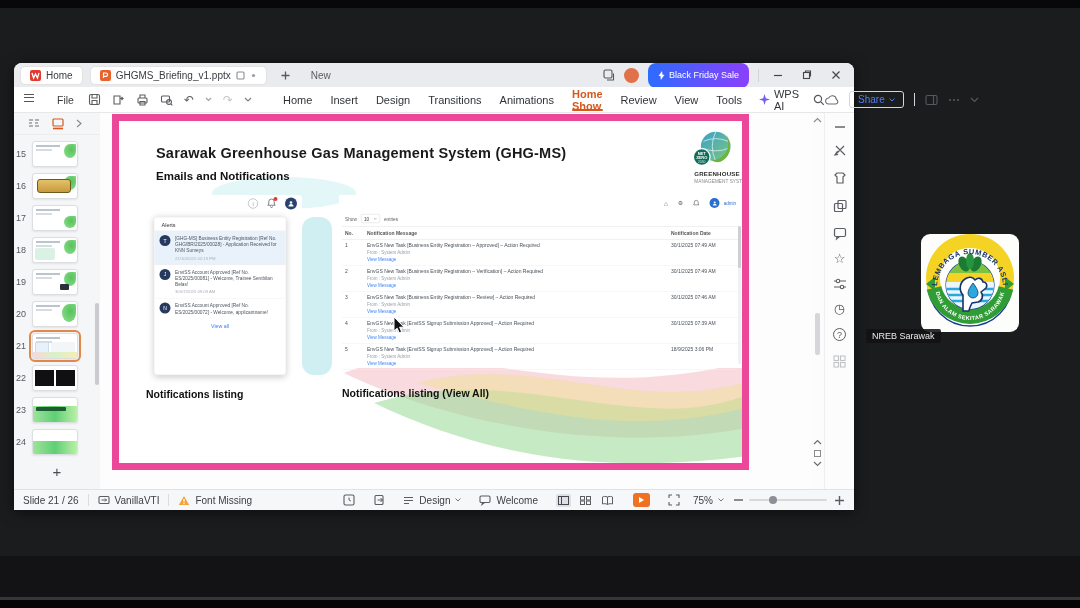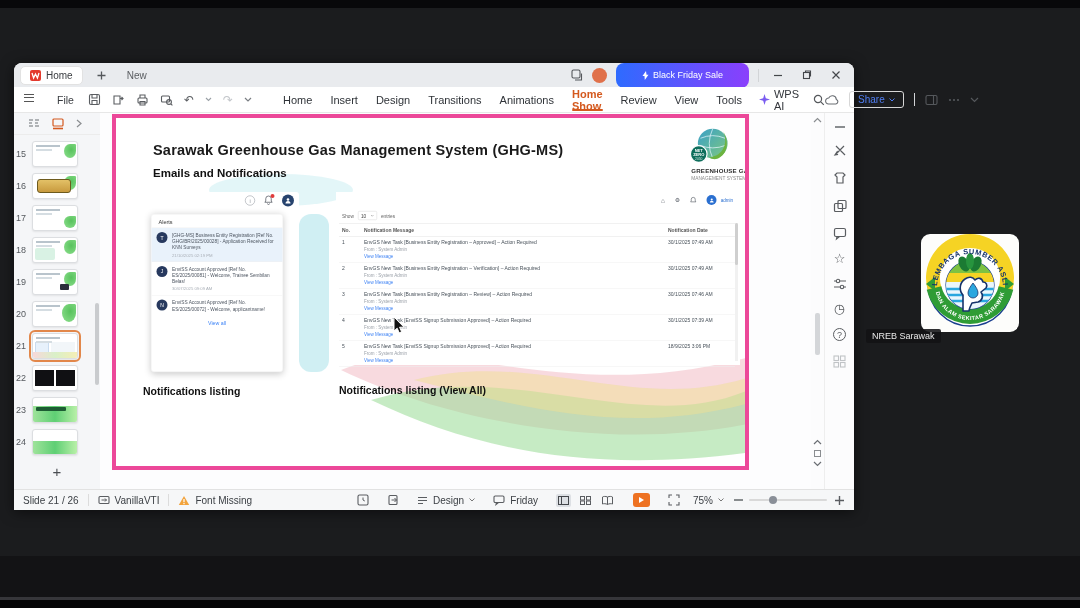--- a/index.html
+++ b/index.html
@@ -15,21 +15,21 @@
   
   .win{left:14px;top:63px;width:840px;height:447px;background:#fff;border-radius:8px 8px 0 0;box-shadow:0 2px 14px rgba(0,0,0,.55);font-size:10px;color:#333}
   .tabbar{position:absolute;left:0;top:0;width:100%;height:24px;background:#e9ebee;border-radius:8px 8px 0 0;display:flex;align-items:center}
   .tab{height:19px;background:#fff;border-radius:5px;display:flex;align-items:center;gap:5px;padding:0 9px;border:1px solid #e2e2e2}
   .tab-home{margin-left:6px}
   .tab-doc{margin-left:7px}
   .tab-label{font-size:10px;color:#3a3d41;white-space:nowrap}
   .newtab{display:flex;align-items:center;gap:21px;margin-left:14px;color:#5a5d61}
   .tabbar-right{margin-left:auto;display:flex;align-items:center;gap:9px;margin-right:8px}
   .avatar-user{width:15px;height:15px;border-radius:50%;background:#e0714b}
-  .sale-pill{height:25px;border-radius:8px;background:linear-gradient(90deg,#2e6bff,#8a3ffc);color:#fff;display:flex;align-items:center;gap:4px;padding:0 26px;font-size:9px;white-space:nowrap}
+  .sale-pill{height:25px;border-radius:8px;background:linear-gradient(90deg,#2e6bff,#8a3ffc);color:#fff;display:flex;align-items:center;gap:4px;padding:0 10px;font-size:9px;white-space:nowrap}
   .winbtn{width:20px;height:16px;display:flex;align-items:center;justify-content:center}
   .vdiv{width:1px;height:13px;background:#d2d4d7}
 
   .toolbar{position:absolute;left:0;top:24px;width:100%;height:26px;background:#fff;border-bottom:1px solid #e7e7e7;display:flex;align-items:center}
   .file-btn{display:flex;align-items:flex-start;gap:23px;margin-left:10px;font-size:10.5px;color:#3a3d41}
   .ham{width:10px;height:8px;border-top:1.4px solid #555;border-bottom:1.4px solid #555;position:relative}
   .ham::after{content:"";position:absolute;left:0;top:2.6px;width:100%;height:1.4px;background:#555}
   .qicons{display:flex;align-items:center;gap:11px;margin-left:14px}
   .menus{display:flex;align-items:center;margin-left:22px}
   .menu-item{padding:0 9px;font-size:11px;color:#2f3338;position:relative;height:25px;display:flex;align-items:center}
@@ -59,21 +59,21 @@
 
   .maincol{flex:1;display:flex;flex-direction:column;min-width:0}
   .slidearea{flex:1;position:relative;background:#fdfdfe}
   .notesarea{height:22px;border-top:1px solid #e4e4e4;display:flex;align-items:center;padding-left:16px;color:#9aa0a6;font-size:10px}
   .scrollcol{width:13px;position:relative;background:#fcfcfd}
   .iconcol{width:30px;border-left:1px solid #eeeeee;background:#fcfcfd;display:flex;flex-direction:column;align-items:center;padding-top:12px;gap:14px}
   .iconcol svg{display:block}
   .mthumb{position:absolute;left:4px;top:200px;width:5px;height:42px;background:#d4d6d9;border-radius:2px}
 
   
-  .slide{position:absolute;left:12px;top:1px;width:637px;height:356px;background:#fff;border:4px solid #ec4899;overflow:hidden}
+  .slide{position:absolute;left:12px;top:1px;width:637px;height:356px;background:#fff;border:7px solid #ec4899;overflow:hidden}
   .s-title{position:absolute;left:37px;top:24px;font-size:14.5px;font-weight:bold;color:#1a1a1a;letter-spacing:.2px}
   .s-sub{position:absolute;left:37px;top:49px;font-size:11.5px;font-weight:bold;color:#111}
   .caption{position:absolute;font-size:10.5px;font-weight:bold;color:#111;z-index:5}
   .ghglogo{position:absolute;left:566px;top:8px;width:58px;text-align:center;z-index:4}
   .ghg-l1{font-size:9px;font-weight:bold;color:#2d2d2d;letter-spacing:.3px;transform:scale(.68);transform-origin:center top;white-space:nowrap}
   .ghg-l2{font-size:7px;color:#8a8a8a;transform:scale(.68);transform-origin:center top;white-space:nowrap;margin-top:-2px}
 
   .shot{position:absolute;transform:scale(.5);transform-origin:0 0;z-index:3}
   
   .alerts-shot{left:33px;top:74px;width:300px;height:368px}
@@ -130,20 +130,33 @@
 
 <div class="abs win">
 
   <div class="tabbar">
     <div class="tab tab-home">
       <svg width="11" height="11" viewBox="0 0 11 11">
           <rect width="11" height="11" rx="2" fill="#e33a2e"></rect>
           <polyline points="2,3 3.6,8 5.5,4 7.4,8 9,3" fill="none" stroke="#fff" stroke-width="1.3"></polyline>
         </svg>
       <span class="tab-label">Home</span>
+    </div>
+    <div class="tab tab-doc">
+      <svg width="11" height="11" viewBox="0 0 11 11">
+          <rect width="11" height="11" rx="2" fill="#e8622c"></rect>
+          <path d="M3.5 8V3h2.4a1.7 1.7 0 0 1 0 3.4H3.5" fill="none" stroke="#fff" stroke-width="1.2"></path>
+        </svg>
+      <span class="tab-label">GHGMS_Briefing_v1.pptx</span>
+      <svg width="9" height="9" viewBox="0 0 9 9">
+          <rect x="1" y="1" width="7" height="7" rx="1" fill="none" stroke="#8a8d90" stroke-width="1.1"></rect>
+        </svg>
+      <svg width="7" height="7" viewBox="0 0 7 7">
+          <circle cx="3.5" cy="3.5" r="1.6" fill="#9a9da0"></circle>
+        </svg>
     </div>
     <div class="newtab">
       <svg width="9" height="9" viewBox="0 0 9 9">
           <path d="M4.5 0.5v8M0.5 4.5h8" stroke="#55585c" stroke-width="1.3"></path>
         </svg>
       <span style="font-size:10px">New</span>
     </div>
     <div class="tabbar-right">
       <svg width="12" height="12" viewBox="0 0 12 12">
           <rect x="1" y="1" width="8" height="8" rx="1.5" fill="none" stroke="#55585c" stroke-width="1.1"></rect>
@@ -617,21 +630,21 @@
         <span>Design</span>
         <svg width="6" height="4" viewBox="0 0 6 4">
             <path d="M0.5 0.5L3 3l2.5-2.5" fill="none" stroke="#777" stroke-width="1"></path>
           </svg>
       </div>
       <div class="sb-item">
         <svg width="12" height="10" viewBox="0 0 12 10">
             <rect x="1" y="1" width="10" height="6.5" rx="1.2" fill="none" stroke="#5a5d61" stroke-width="1.1"></rect>
             <path d="M3.5 7.5L3 9.5l2.5-2" fill="none" stroke="#5a5d61" stroke-width="1.1"></path>
           </svg>
-        <span>Friday</span>
+        <span>Welcome</span>
       </div>
       <div class="sb-item" style="gap:7px">
         <div class="viewico active">
             <svg width="11" height="9" viewBox="0 0 11 9">
               <rect x="0.5" y="0.5" width="10" height="8" fill="none" stroke="#44474b" stroke-width="1"></rect>
               <path d="M3.5 0.5v8" stroke="#44474b" stroke-width="1"></path>
             </svg>
           </div>
         <div class="viewico">
             <svg width="11" height="9" viewBox="0 0 11 9">

